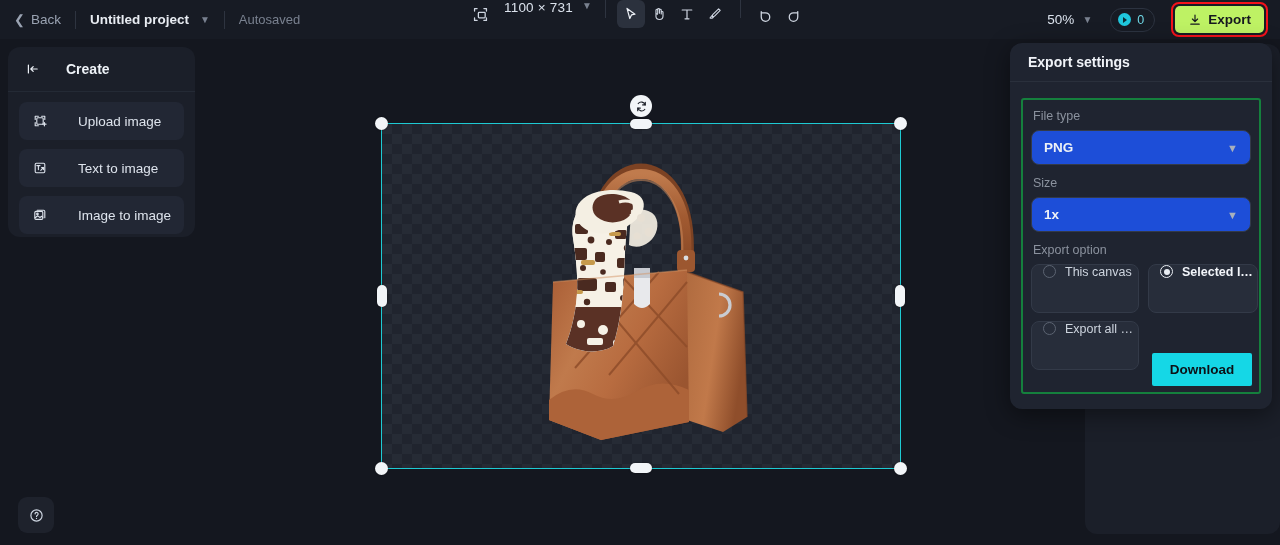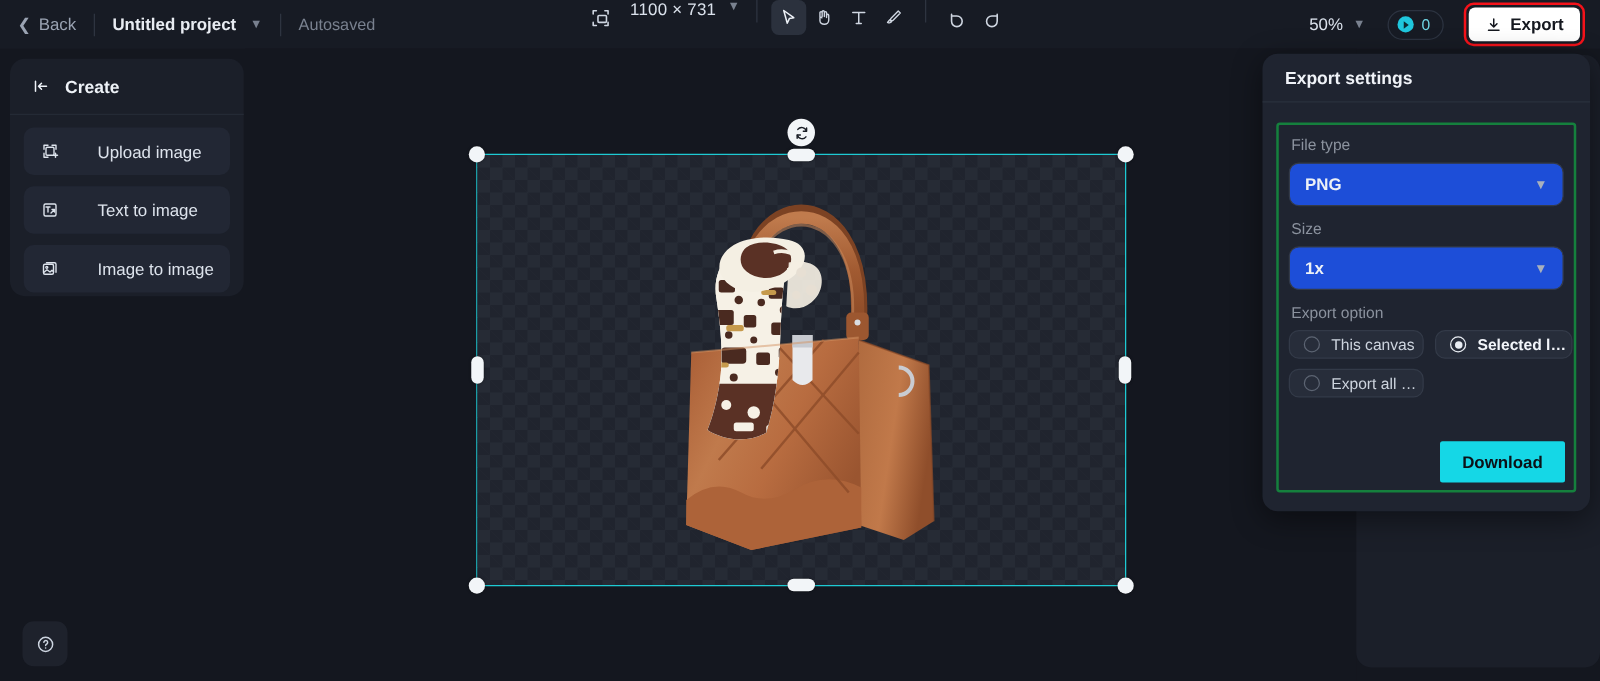--- a/index.html
+++ b/index.html
@@ -64,34 +64,34 @@
     border-top: 3px solid transparent;
     border-bottom: 3px solid transparent;
     margin-left: 1px;
   }
   .credit-num { color: #6fd6e4; font-size: 12.5px; }
   .export-wrap {
     margin-left: 16px; border: 2px solid #f4121a; border-radius: 8px;
     padding: 2px;
   }
   .export-btn {
-    background: #ffffff; color: #15181f;
+    background: #bef264; color: #15181f;
     border-radius: 5px; height: 27px; padding: 0 13px;
     display: flex; align-items: center; gap: 6px;
     font-size: 13.5px; font-weight: bold; cursor: pointer;
   }
 
   
   .sidebar {
     position: absolute; left: 8px; top: 47px;
     width: 187px; height: 190px;
     background: #1b1f29; border-radius: 12px;
   }
   .sb-head {
-    height: 45px; display: flex; align-items: center; gap: 10px;
+    height: 45px; display: flex; align-items: center; gap: 24px;
     padding-left: 18px; border-bottom: 1px solid #242a35;
   }
   .sb-title { color: #eef2f7; font-size: 14px; font-weight: bold; }
   .sb-list { padding: 10px 11px 0 11px; display: flex; flex-direction: column; gap: 9px; }
   .sb-item {
     height: 38px; background: #222734; border-radius: 8px;
     display: flex; align-items: center; gap: 30px; padding-left: 13px;
     color: #dde3ec; font-size: 13.5px; cursor: pointer;
   }
   .help-btn {
@@ -187,22 +187,22 @@
   .field-label { color: #8b929e; font-size: 12.5px; margin: 3px 0 7px 2px; }
   .select-box {
     height: 35px; background: #1d4ed8; border: 1px solid #333a48;
     border-radius: 8px; display: flex; align-items: center;
     justify-content: space-between; padding: 0 12px;
     color: #edf1f6; font-size: 13.5px; font-weight: bold; cursor: pointer;
   }
   .sel-chev { color: #a8b0bd; font-size: 11px; }
   .radio-row { display: flex; gap: 9px; margin-bottom: 8px; }
   .radio-chip {
-    height: 23px; background: #272d3a; border: 1px solid #333a48;
-    border-radius: 8px; display: flex; align-items: center; gap: 9px;
+    height: 49px; background: #272d3a; border: 1px solid #333a48;
+    border-radius: 8px; display: flex; align-items: flex-start; gap: 9px;
     padding: 0 11px; cursor: pointer; flex: 0 0 auto;
   }
   .radio-chip.w1 { width: 108px; }
   .radio-chip.w2 { width: 110px; }
   .radio-dot {
     width: 13px; height: 13px; border-radius: 50%;
     border: 1.5px solid #5c6472; flex: 0 0 auto;
   }
   .radio-dot.on {
     border-color: #e9edf3; display: flex; align-items: center; justify-content: center;

